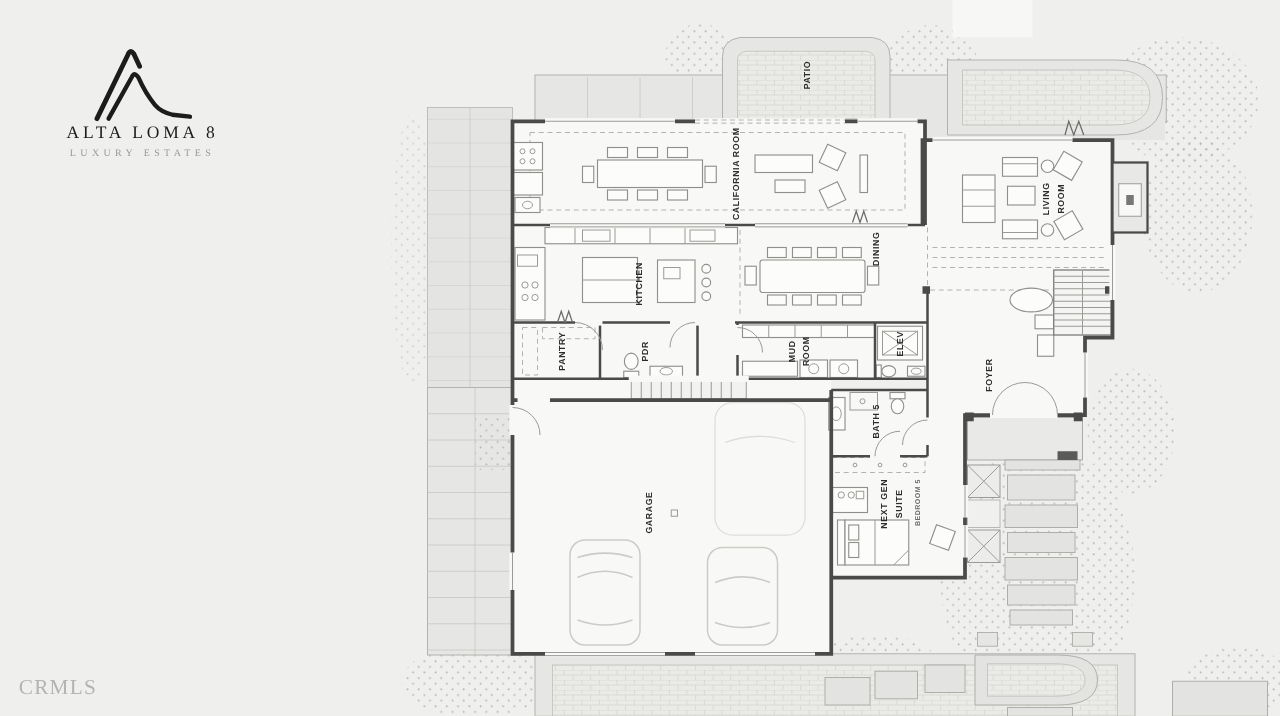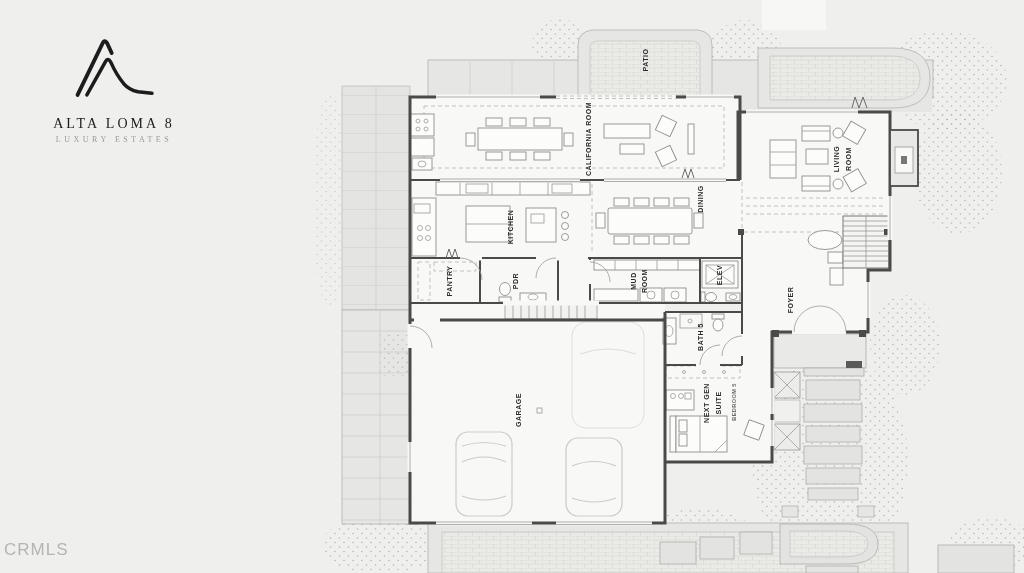--- a/index.html
+++ b/index.html
@@ -3,24 +3,24 @@
 <meta charset="utf-8">
 <style>
   html,body{margin:0;padding:0;}
   body{background:var(--background,#efefee);}
   .canvas{position:relative;width:1024px;height:573px;overflow:hidden;
           background:var(--background,#efefee);font-family:"Liberation Sans",sans-serif;}
   .plan-svg{position:absolute;left:0;top:0;width:1024px;height:573px;}
   
   .logo{position:absolute;left:46px;top:36px;width:136px;text-align:center;color:var(--brand,#1c1c1c);}
   .logo-mark{width:88px;height:62px;display:block;margin:0 auto;}
-  .logo-title{font-family:"Liberation Serif",serif;font-size:14px;letter-spacing:3px;margin-top:18px;white-space:nowrap;}
+  .logo-title{font-family:"Liberation Serif",serif;font-size:14px;letter-spacing:3px;margin-top:1px;white-space:nowrap;}
   .logo-sub{font-family:Liberation Serif, serif;font-size:8px;letter-spacing:3.5px;color:#9a9a98;margin-top:3px;white-space:nowrap;}
-  .watermark{position:absolute;left:4px;bottom:13px;font-size:17px;letter-spacing:1px;
-             color:var(--watermark,#b4b4b1);font-family:Liberation Sans, sans-serif;}
+  .watermark{position:absolute;left:15px;bottom:13px;font-size:17px;letter-spacing:1px;
+             color:var(--watermark,#b4b4b1);font-family:Liberation Serif, serif;}
   
   .wall{stroke:var(--wall,#4a4a48);stroke-width:3;fill:none;}
   .wall2{stroke:var(--wall,#4a4a48);stroke-width:2;fill:none;}
   .thin{stroke:#9a9a97;stroke-width:0.8;fill:none;}
   .vthin{stroke:#c9c9c6;stroke-width:0.7;fill:none;}
   .dash{stroke:#b2b2af;stroke-width:0.8;fill:none;stroke-dasharray:4 3;}
   .room{fill:var(--room,#f8f8f6);}
   .hard{fill:var(--hardscape,#e6e6e4);stroke:#b2b2af;stroke-width:0.8;}
   .hard2{fill:#e3e3e1;stroke:#aeaeab;stroke-width:0.8;}
   .furn{fill:#fcfcfa;stroke:var(--furniture,#8f8f8c);stroke-width:0.9;}

